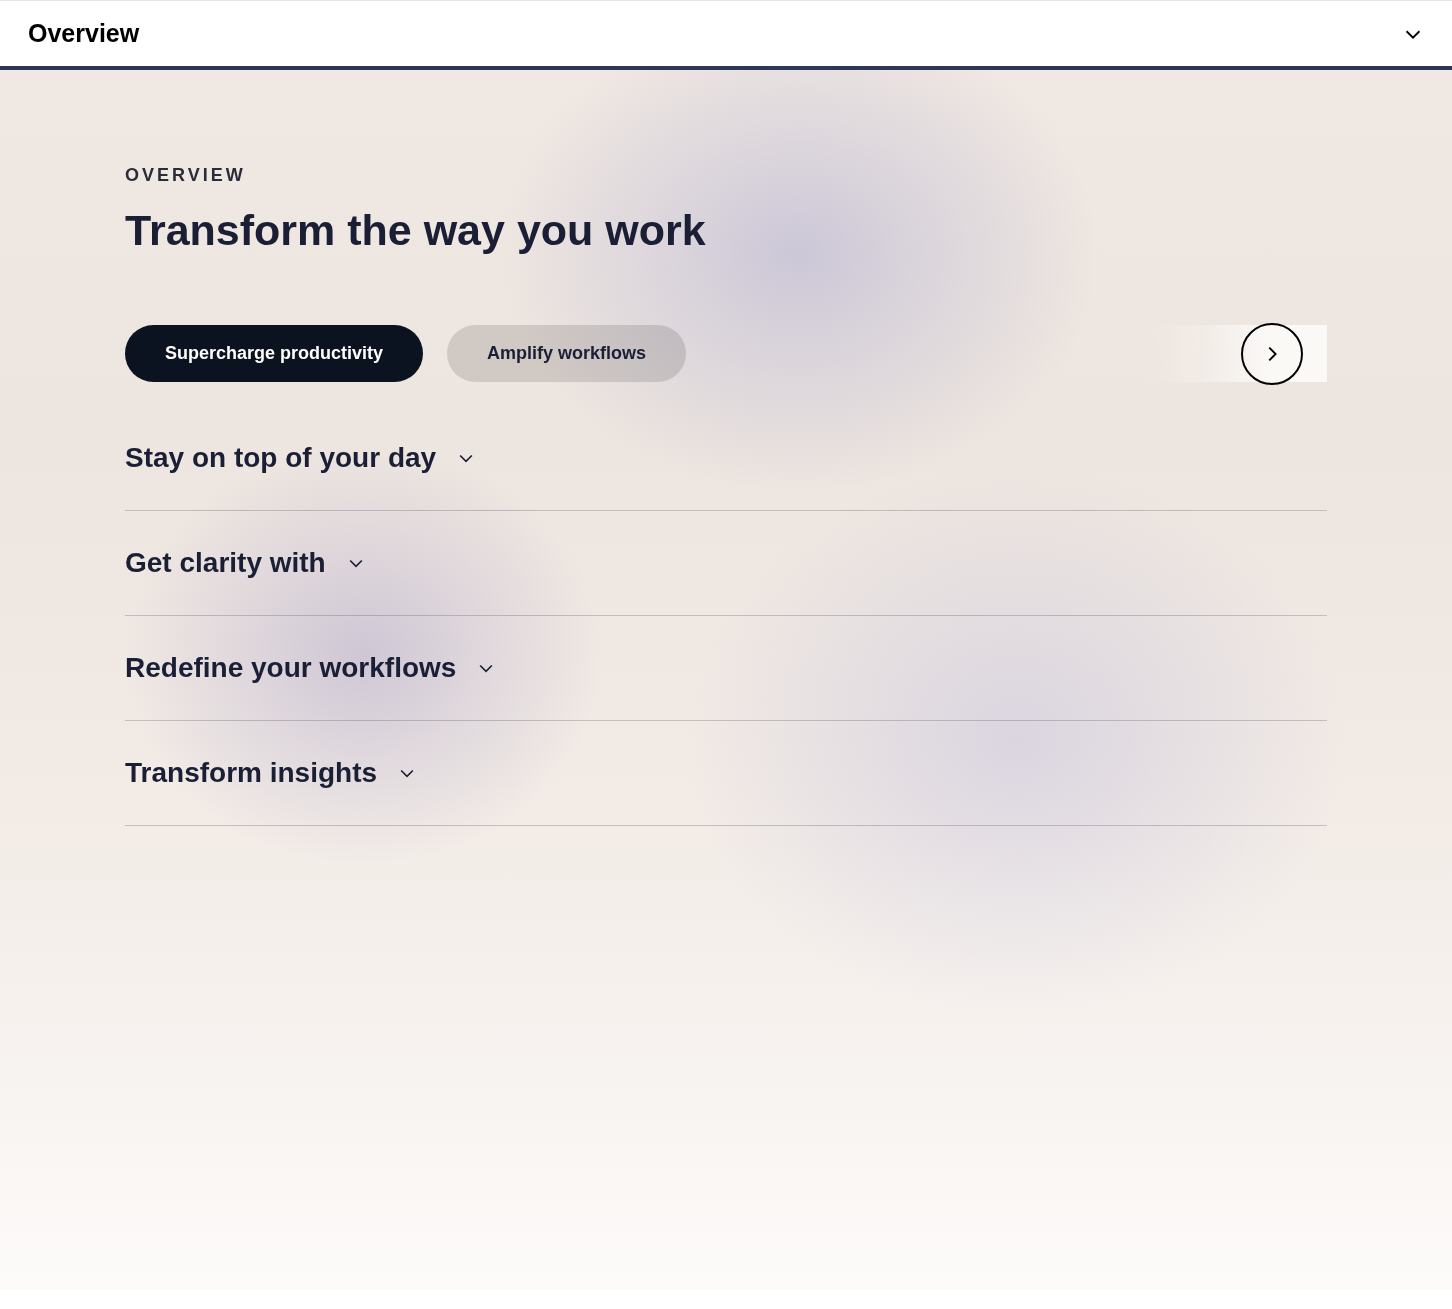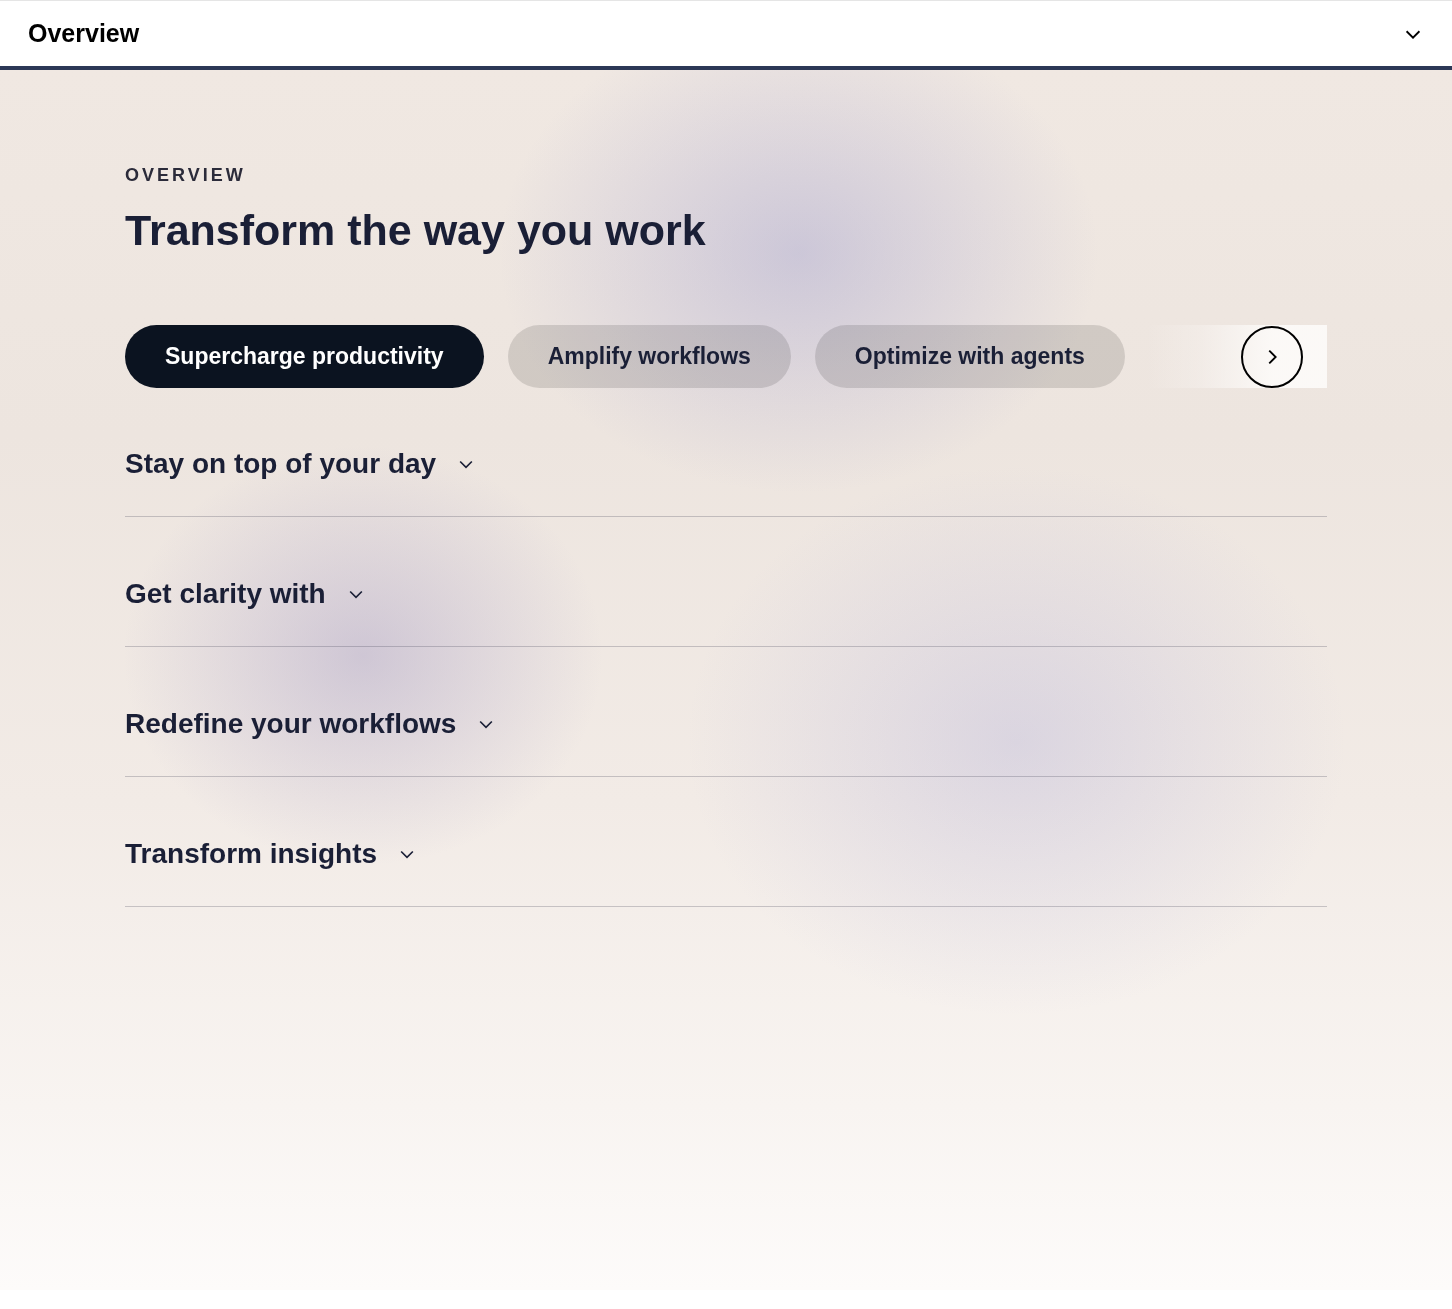--- a/index.html
+++ b/index.html
@@ -78,21 +78,21 @@
     .tabs {
       display: flex;
       gap: 24px;
       overflow: hidden;
       flex: 1;
     }
     
     .tab {
       padding: 18px 40px;
       border-radius: 100px;
-      font-size: 23px;
+      font-size: 18px;
       font-weight: 600;
       white-space: nowrap;
       cursor: pointer;
       border: none;
       background: rgba(0, 0, 0, 0.12);
       color: #1a1f36;
     }
     
     .tab.active {
       background: #0b1320;
@@ -130,21 +130,20 @@
       width: 22px;
       height: 22px;
       stroke: #000000;
       stroke-width: 2;
       fill: none;
     }
     
     .accordion {
       display: flex;
       flex-direction: column;
-      gap: 25px;
     }
     
     .accordion-item {
       display: flex;
       align-items: center;
       gap: 20px;
       padding: 36px 0;
       border-bottom: 1px solid rgba(60, 60, 80, 0.25);
       cursor: pointer;
     }
@@ -178,21 +177,20 @@
 </div>
 
 <div class="hero">
   <div class="eyebrow">OVERVIEW</div>
   <h1 class="hero-title">Transform the way you work</h1>
 
   <div class="tabs-wrapper">
     <div class="tabs">
       <button class="tab active">Supercharge productivity</button>
       <button class="tab">Amplify workflows</button>
-      <button class="tab">Optimize with agents</button>
     </div>
     <div class="tabs-fade"></div>
     <button class="next-btn">
       <svg viewBox="0 0 24 24">
         <polyline points="9 5 16 12 9 19"></polyline>
       </svg>
     </button>
   </div>
 
   <div class="accordion">

